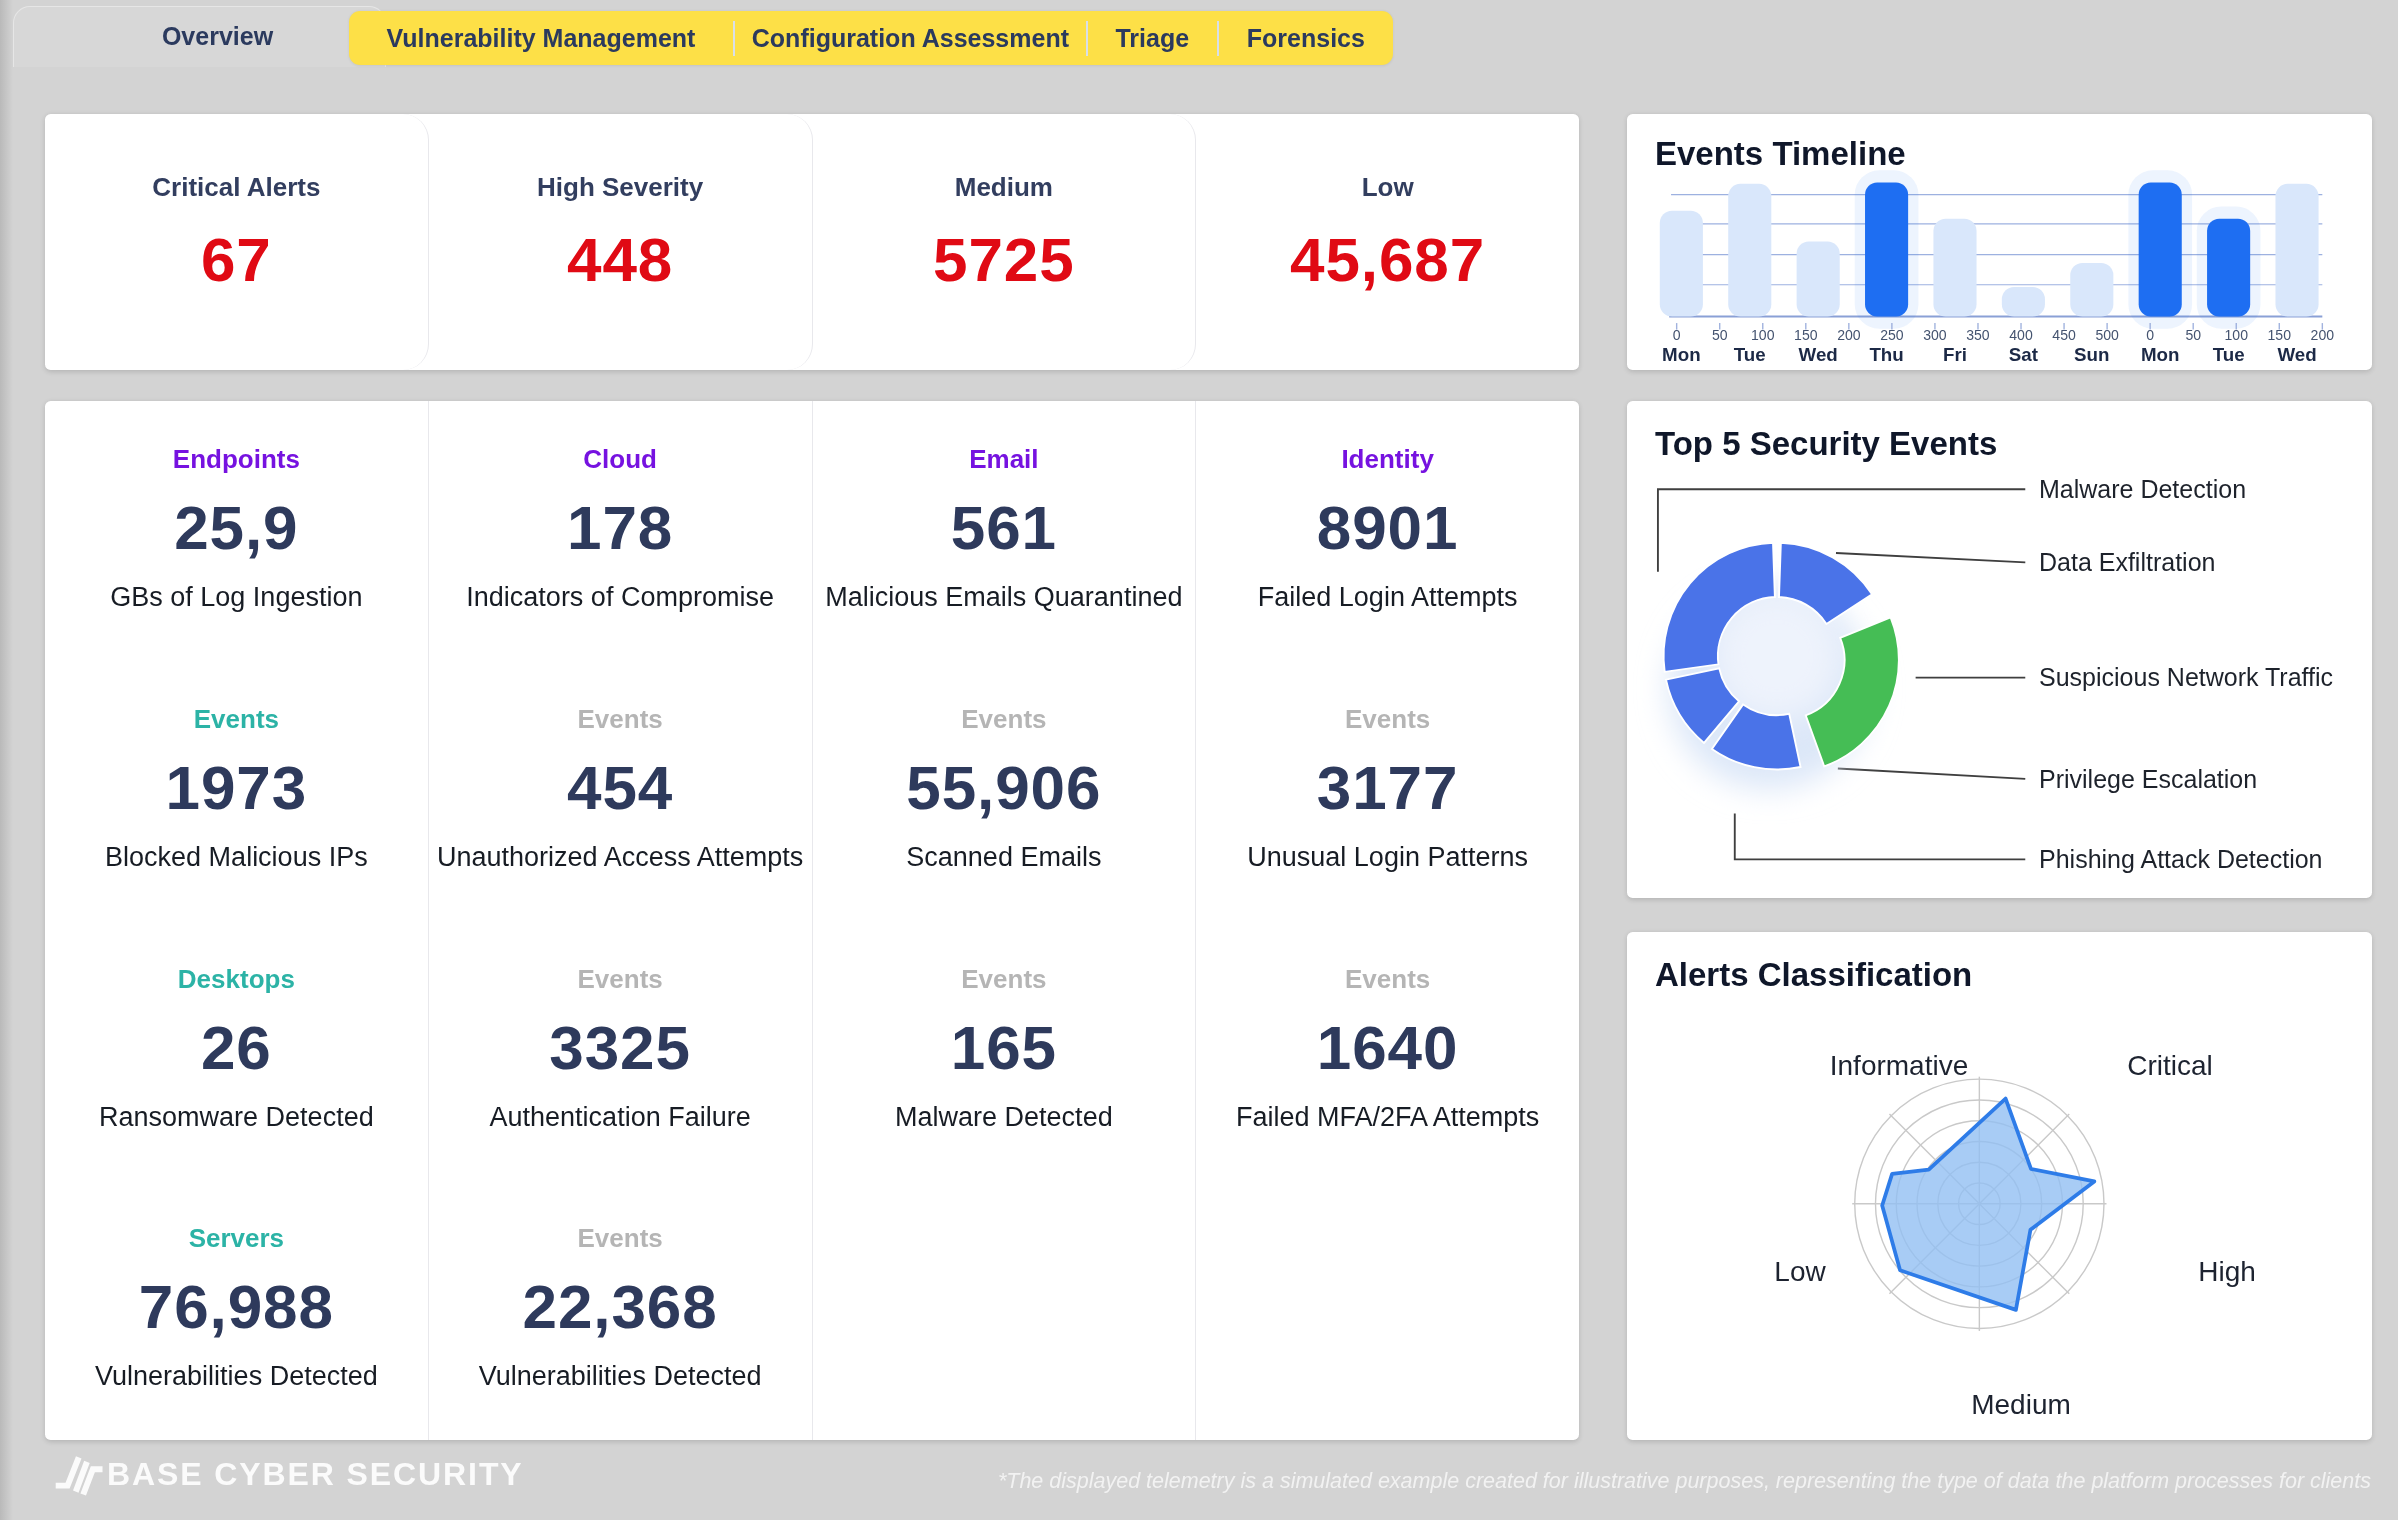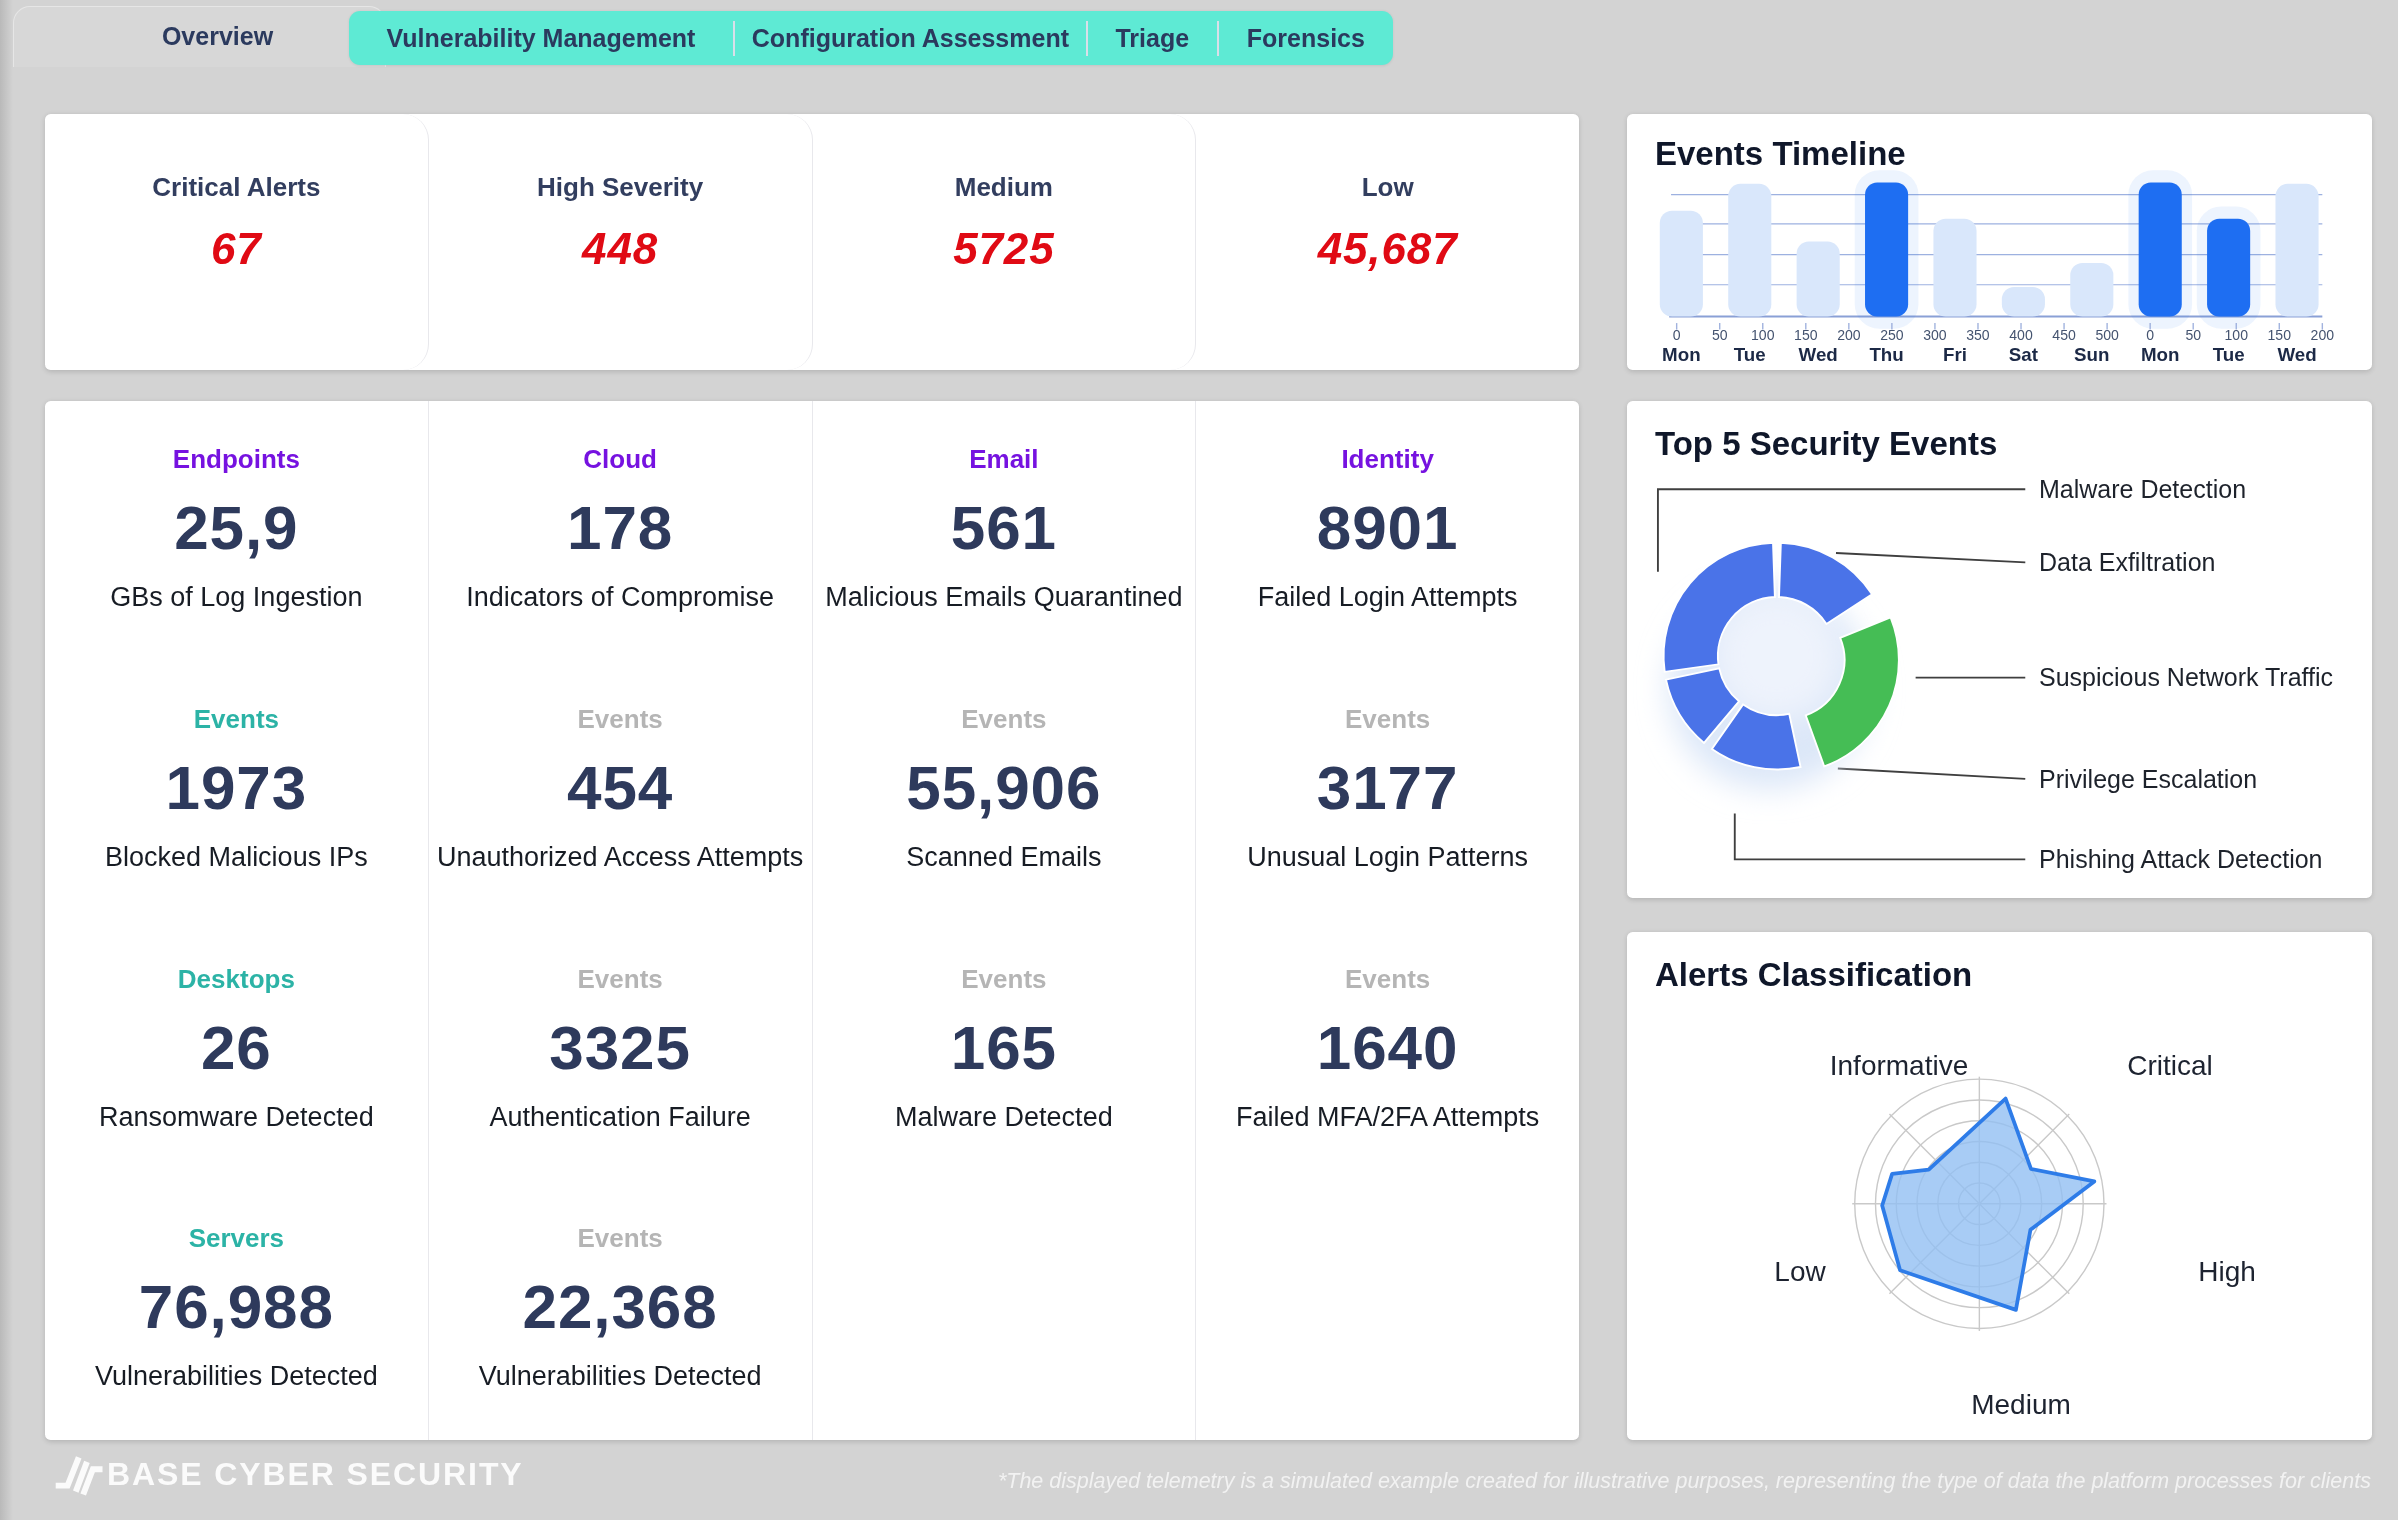--- a/index.html
+++ b/index.html
@@ -6,36 +6,36 @@
   .stage{position:relative;width:2399px;height:1521px;background:#d3d3d3;overflow:hidden;
          font-family:"Liberation Sans","DejaVu Sans",sans-serif;}
   .edge-shade{position:absolute;left:0;top:0;width:13px;height:100%;
               background:linear-gradient(to right,rgba(0,0,0,0.12),rgba(0,0,0,0));}
 
   
   .tabbar{position:absolute;left:0;top:0;width:2399px;height:66px;}
   .tab-active{position:absolute;left:13px;top:5.6px;width:335px;height:60px;
               background:#d7d7d7;border:1.9px solid #e6e6e6;border-bottom:none;
               border-radius:17px 17px 0 0;display:flex;align-items:center;justify-content:center;padding-left:36px;}
-  .tab-strip{position:absolute;left:349px;top:11.2px;width:1044px;height:54px;background:#5eead4;
+  .tab-strip{position:absolute;left:349px;top:11.2px;width:1044px;height:54px;background:#fde047;
              border-radius:11.2px;display:flex;align-items:stretch;box-shadow:0 0.9px 2.8px rgba(0,0,0,0.08);}
   .tab-item{display:flex;align-items:center;justify-content:center;}
   .tab-label{font-size:25px;font-weight:700;color:#2b3a5e;white-space:nowrap;}
   .tab-div{width:1.9px;background:#d9dfe9;margin:9.4px 0;}
 
   
   .card{position:absolute;background:#ffffff;border-radius:5.6px;box-shadow:0 1.9px 5.6px rgba(0,0,0,0.14);}
   .card-title{position:absolute;left:28px;top:24px;font-size:33px;font-weight:700;color:#0f172a;text-align:center;}
 
   
   .sev-card{left:45px;top:114px;width:1534px;height:256px;display:flex;}
   .sev-col{flex:1;position:relative;display:flex;flex-direction:column;align-items:center;}
   .sev-col:not(:last-child){border-right:1.9px solid #e8e8ec;border-radius:26px;}
   .sev-label{margin-top:58px;font-size:26px;font-weight:600;color:#323e5f;}
-  .sev-value{margin-top:20.6px;font-size:44px;font-weight:700;color:#e00a14;letter-spacing:0.9px;font-style:italic;}
+  .sev-value{margin-top:20.6px;font-size:62px;font-weight:700;color:#e00a14;letter-spacing:0.9px;}
 
   
   .grid-card{left:45px;top:401px;width:1534px;height:1039px;display:flex;}
   .grid-col{flex:1;display:flex;flex-direction:column;}
   .grid-col:not(:last-child){border-right:1.9px solid #e8e8ec;}
   .grid-cell{height:260px;display:flex;flex-direction:column;align-items:center;}
   .cell-header{margin-top:43px;font-size:26px;font-weight:600;}
   .cell-header[data-role="purple"]{color:#7612e0;}
   .cell-header[data-role="teal"]{color:#2cb3a6;}
   .cell-header[data-role="gray"]{color:#b5b5b5;}

